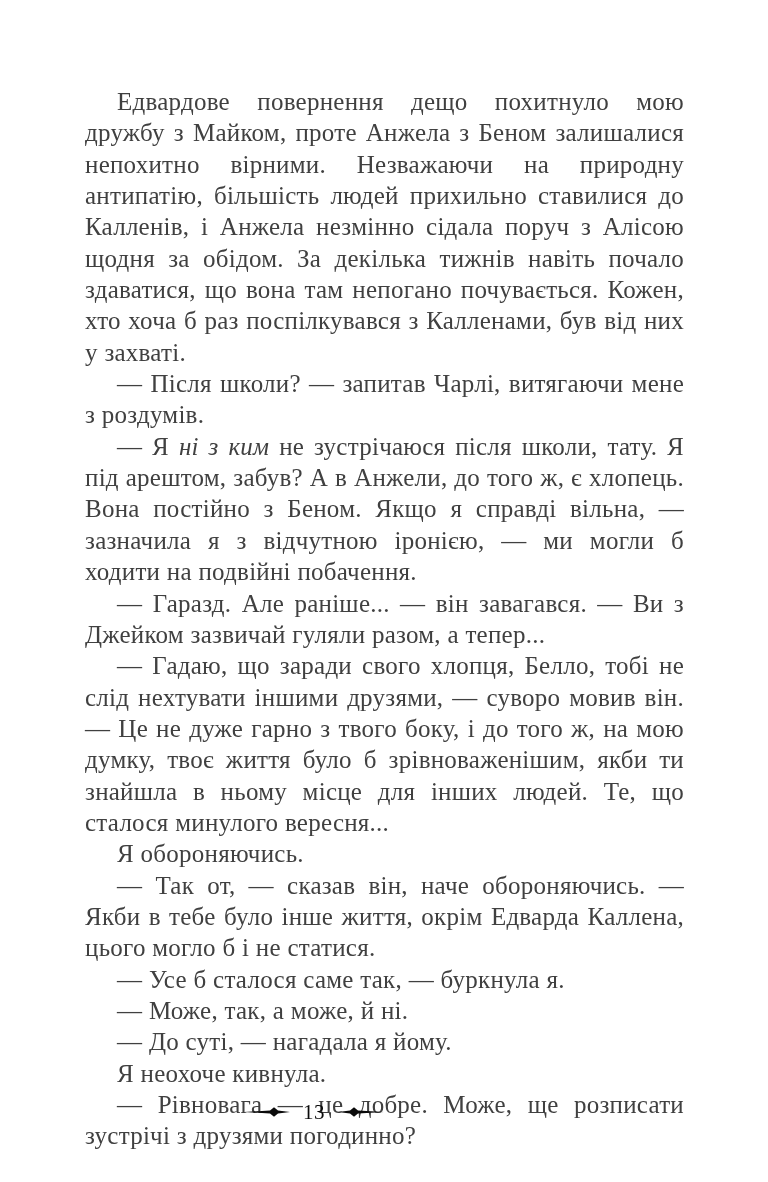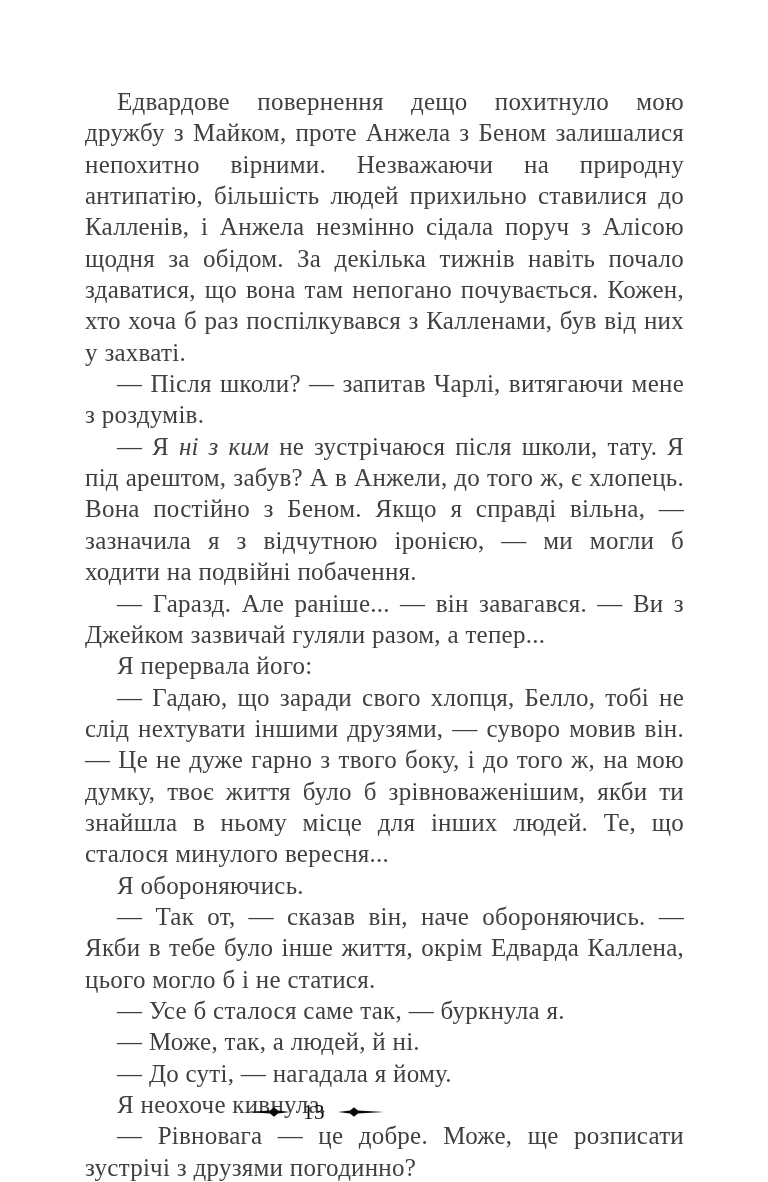--- a/index.html
+++ b/index.html
@@ -85,26 +85,25 @@
 <div class="page">
 
   <div class="text-block">
 
     <p class="para">Едвардове повернення дещо похитнуло мою дружбу з Майком, проте Анжела з Беном залишалися непохитно вірними. Незважаючи на природну антипатію, більшість людей прихильно ставилися до Калленів, і Анжела незмінно сідала поруч з Алісою щодня за обідом. За декілька тижнів навіть почало здаватися, що вона там непогано почувається. Кожен, хто хоча б раз поспілкувався з Калленами, був від них у захваті.</p>
     <p class="para">— Після школи? — запитав Чарлі, витягаючи мене з роздумів.</p>
 
     <p class="para"><span>— Я </span><em>ні з ким</em><span> не зустрічаюся після школи, тату. Я під арештом, забув? А в Анжели, до того ж, є хлопець. Вона постійно з Беном. Якщо я справді вільна, — зазначила я з відчутною іронією, — ми могли б ходити на подвійні побачення.</span></p>
 
     <p class="para">— Гаразд. Але раніше... — він завагався. — Ви з Джейком зазвичай гуляли разом, а тепер...</p>
-    <p class="para">Я перервала його:</p>
     <p class="para">— Гадаю, що заради свого хлопця, Белло, тобі не слід нехтувати іншими друзями, — суворо мовив він. — Це не дуже гарно з твого боку, і до того ж, на мою думку, твоє життя було б зрівноваженішим, якби ти знайшла в ньому місце для інших людей. Те, що сталося минулого вересня...</p>
     <p class="para">Я обороняючись.</p>
     <p class="para">— Так от, — сказав він, наче обороняючись. — Якби в тебе було інше життя, окрім Едварда Каллена, цього могло б і не статися.</p>
     <p class="para">— Усе б сталося саме так, — буркнула я.</p>
-    <p class="para">— Може, так, а людей, й ні.</p>
+    <p class="para">— Може, так, а може, й ні.</p>
     <p class="para">— До суті, — нагадала я йому.</p>
     <p class="para">Я неохоче кивнула.</p>
     <p class="para">— Рівновага — це добре. Може, ще розписати зустрічі з друзями погодинно?</p>
 
   </div>
 
   <div class="footer">
 
     <span class="ornament">
       <svg viewBox="0 0 46 14" width="46" height="14" aria-hidden="true">

